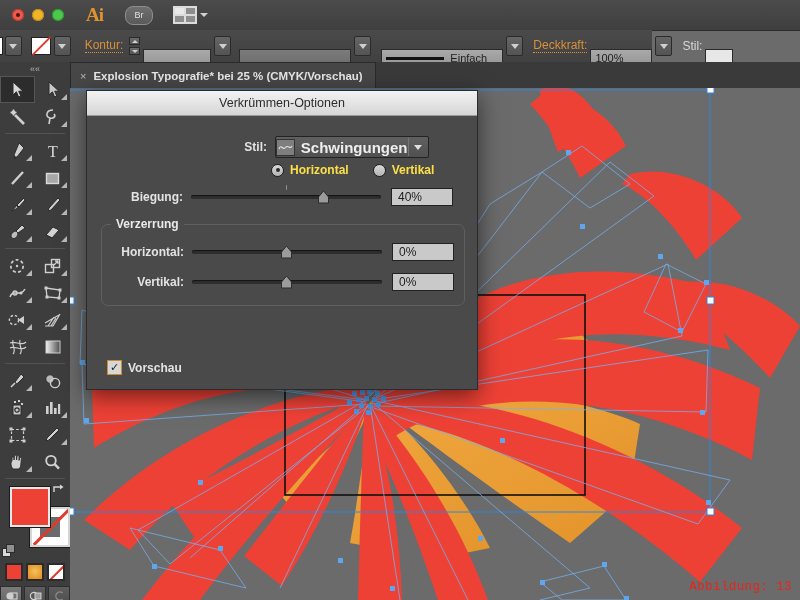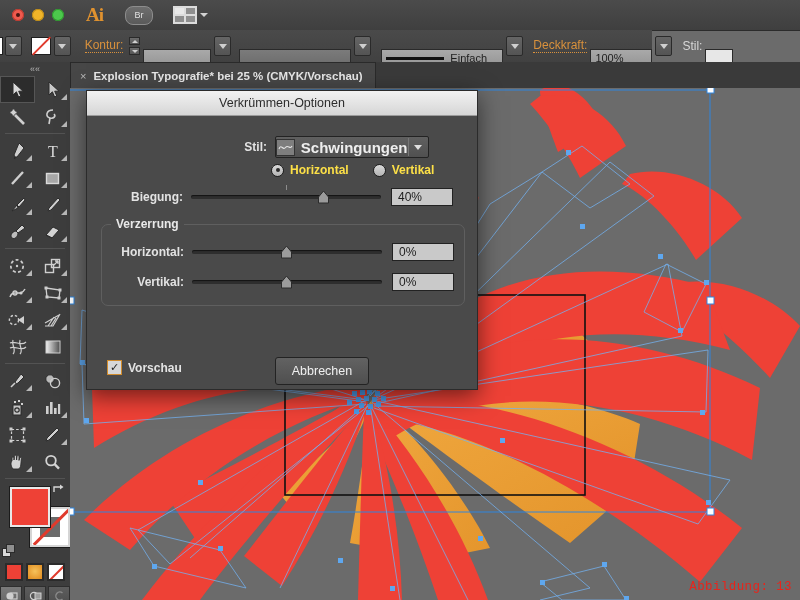--- a/index.html
+++ b/index.html
@@ -741,17 +741,16 @@
           <div class="numfield" style="margin-left:10px">0%</div>
         </div>
       </div>
 
       <div class="row" style="position:absolute;left:20px;top:244px;">
         <span class="checkbox">
           <span>✓</span>
         </span>
         <span class="lbl" style="margin-left:6px">Vorschau</span>
       </div>
-      <div class="dlgbtn" style="position:absolute;left:188px;top:241px;width:92px;">Abbrechen</div>
     </div>
   </div>
 
 </div>
 
 </body></html>

